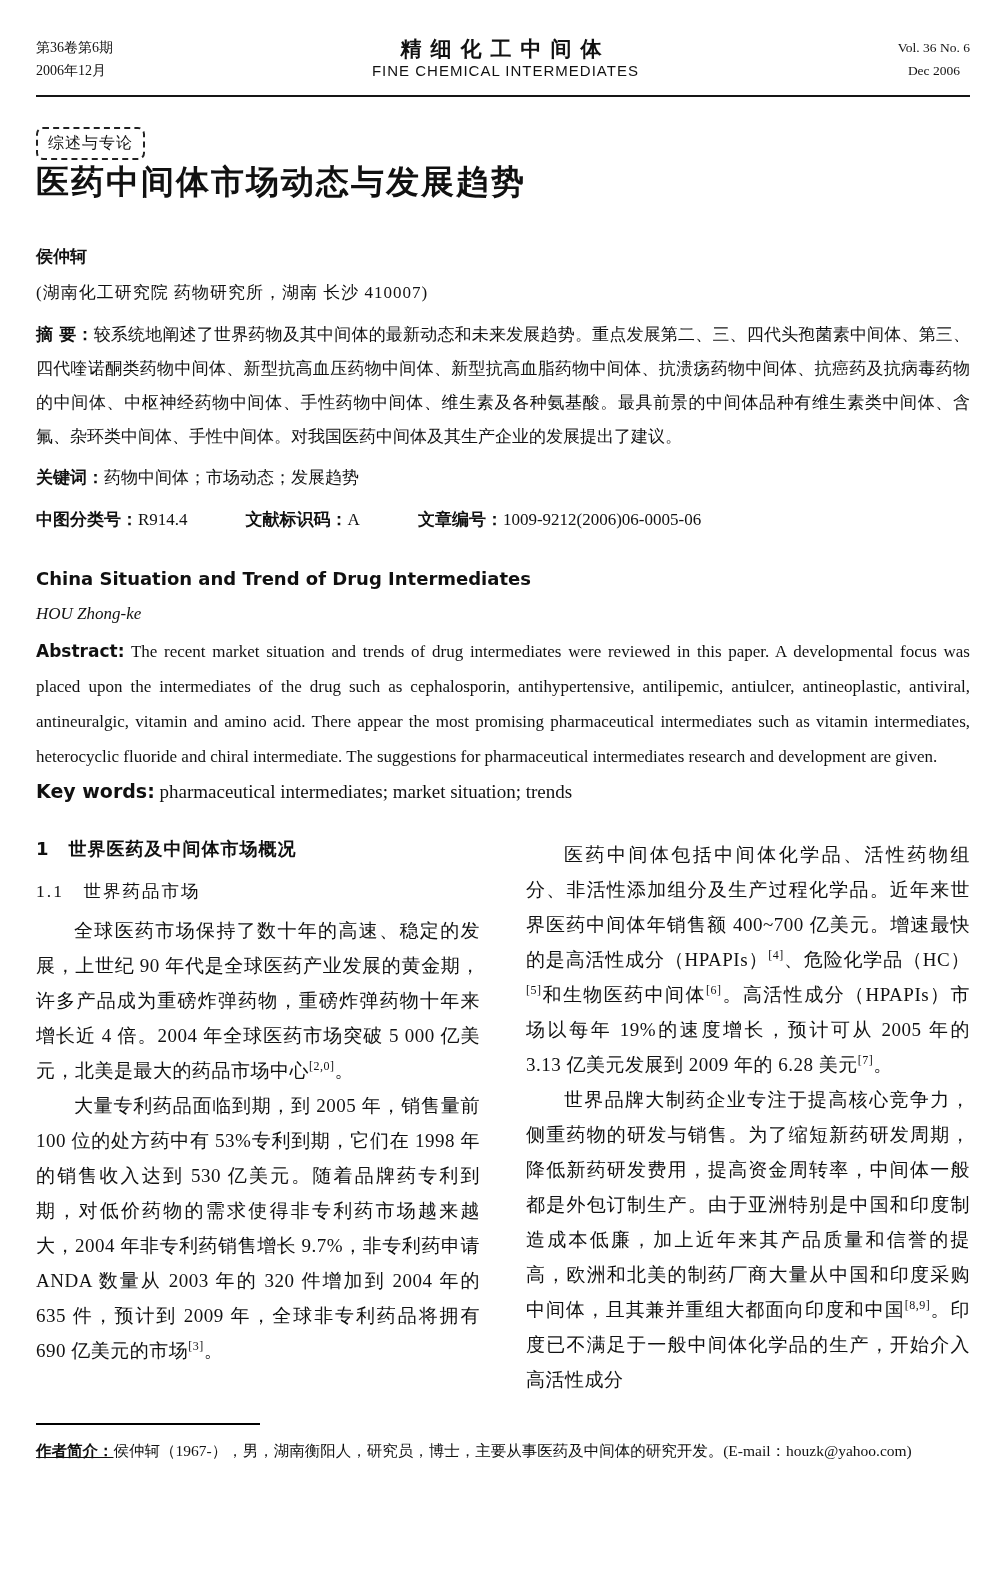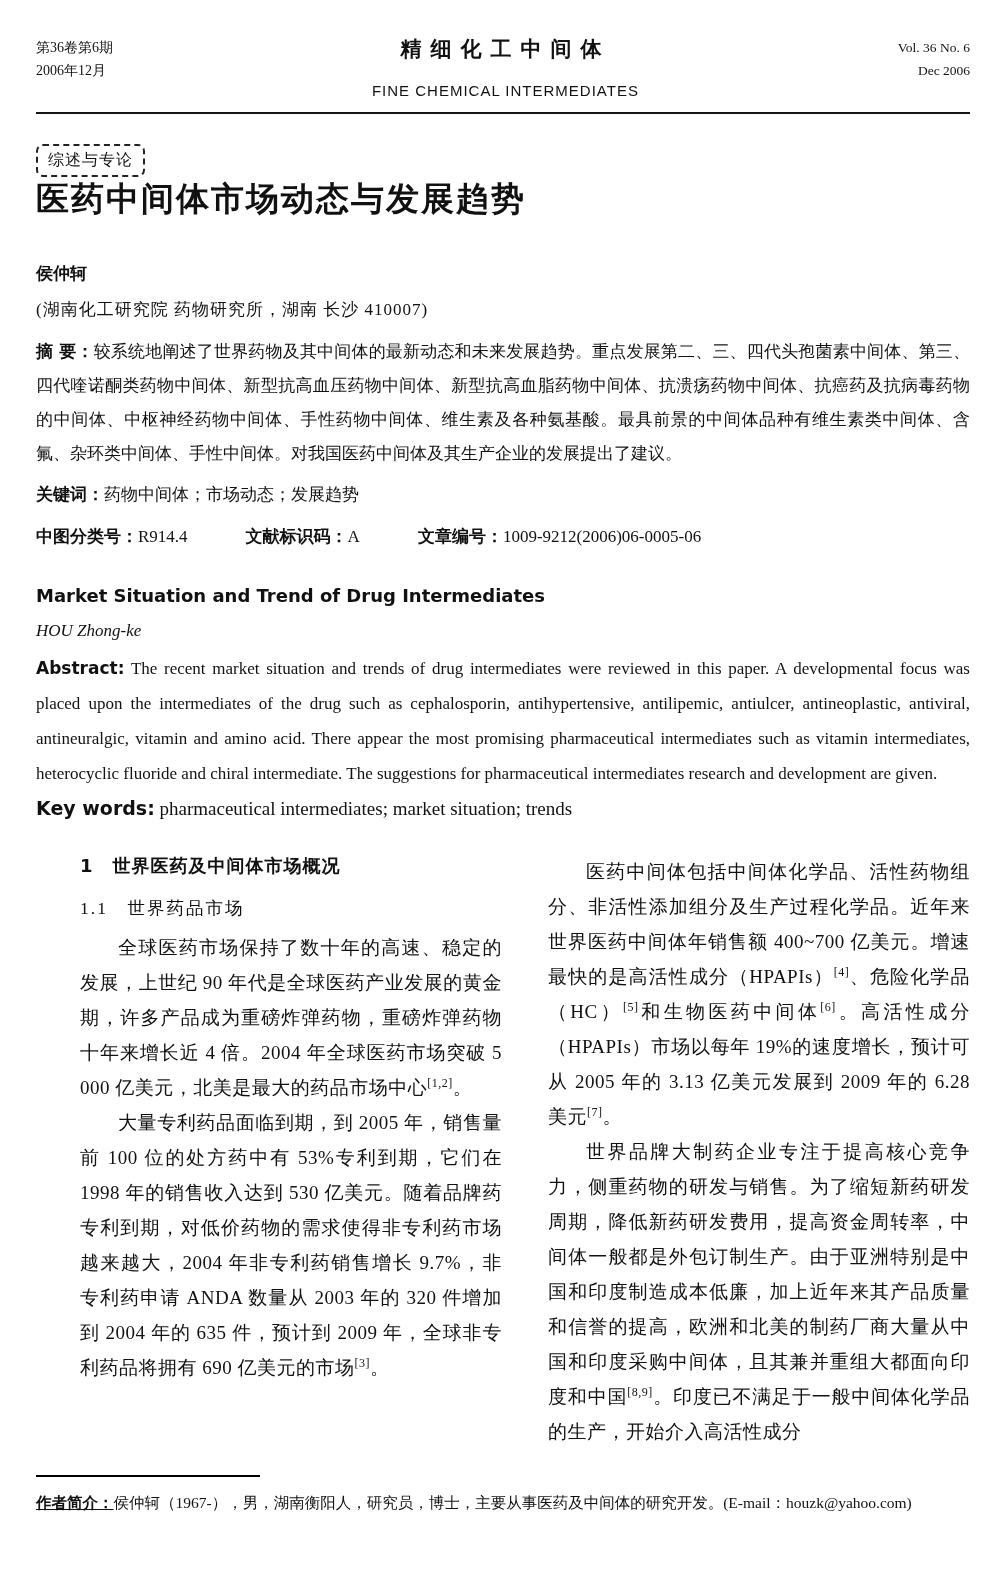--- a/index.html
+++ b/index.html
@@ -17,23 +17,23 @@
   
   .jheader { display: flex; justify-content: space-between; align-items: flex-start; }
   .jh-left { font-size: 14px; line-height: 23px; white-space: nowrap; }
   .jh-center { text-align: center; flex: 1; }
   .jh-center .cn {
     font-family: "DejaVu Sans", sans-serif;
     font-weight: bold; font-size: 21px; letter-spacing: 9px; line-height: 26px;
   }
   .jh-center .en {
     font-family: "Liberation Sans", sans-serif;
-    font-size: 15px; letter-spacing: 1px; margin-top: 20px;
+    font-size: 15px; letter-spacing: 1px; margin-top: 0;
   }
-  .jh-right { font-size: 13.5px; line-height: 23px; text-align: right; white-space: nowrap; }
+  .jh-right { font-size: 13.5px; line-height: 23px; text-align: center; white-space: nowrap; }
   .jrule { border: 0; border-top: 2.5px solid #151515; margin-top: 13px; }
   
   .badge {
     display: inline-block; margin-top: 30px;
     border: 2px dashed #222; border-radius: 7px;
     padding: 4px 10px; font-size: 16px; letter-spacing: 1px;
   }
   
   .title-cn {
     font-family: "DejaVu Sans", sans-serif;
@@ -49,21 +49,21 @@
   .cls .pair:last-child { margin-right: 0; }
   
   .eng { margin-top: 30px; }
   .eng .etitle { font-family: "DejaVu Sans", sans-serif; font-weight: bold; font-size: 18px; }
   .eng .eauthor { font-style: italic; font-size: 17px; margin-top: 15px; }
   .eng .eaffil { font-size: 17px; margin-top: 14px; }
   .eng .eabs { margin-top: 10px; font-size: 17px; line-height: 35px; text-align: justify; }
   .eng .eabs .lbl, .eng .ekw .lbl { font-family: "DejaVu Sans", sans-serif; font-weight: bold; font-style: normal; }
   .eng .ekw { font-size: 19px; line-height: 35px; }
   
-  .cols { display: flex; gap: 46px; margin-top: 28px; margin-left: 44px; }
+  .cols { display: flex; gap: 46px; margin-top: 28px; }
   .col { width: 450px; }
   .sec-h1 {
     font-family: "DejaVu Sans", sans-serif; font-weight: bold;
     font-size: 18px; letter-spacing: 1px; margin-bottom: 18px;
   }
   .sec-h2 { font-size: 17.5px; font-weight: normal; margin: 12px 0 10px 0; letter-spacing: 2px; }
   .col p {
     font-size: 19px; line-height: 35px; text-align: justify;
     text-indent: 2em; letter-spacing: 0.5px;
   }
@@ -108,32 +108,32 @@
   <p class="abs-cn"><span class="lbl">摘 要：</span><span>较系统地阐述了世界药物及其中间体的最新动态和未来发展趋势。重点发展第二、三、四代头孢菌素中间体、第三、四代喹诺酮类药物中间体、新型抗高血压药物中间体、新型抗高血脂药物中间体、抗溃疡药物中间体、抗癌药及抗病毒药物的中间体、中枢神经药物中间体、手性药物中间体、维生素及各种氨基酸。最具前景的中间体品种有维生素类中间体、含氟、杂环类中间体、手性中间体。对我国医药中间体及其生产企业的发展提出了建议。</span></p>
 
   
   <p class="kw-cn"><span class="lbl">关键词：</span><span>药物中间体；市场动态；发展趋势</span></p>
 
   
   <p class="cls"><span class="pair"><span class="lbl">中图分类号：</span><span>R914.4</span></span><span class="pair"><span class="lbl">文献标识码：</span><span>A</span></span><span class="pair"><span class="lbl">文章编号：</span><span>1009-9212(2006)06-0005-06</span></span></p>
 
   
   <div class="eng">
-    <div class="etitle">Market Situation and Trend of Drug Intermediates</div>
+    <div class="etitle">China Situation and Trend of Drug Intermediates</div>
     <div class="eauthor">HOU Zhong-ke</div>
     <p class="eabs"><span class="lbl">Abstract:</span> <span>The recent market situation and trends of drug intermediates were reviewed in this paper. A developmental focus was placed upon the intermediates of the drug such as cephalosporin, antihypertensive, antilipemic, antiulcer, antineoplastic, antiviral, antineuralgic, vitamin and amino acid. There appear the most promising pharmaceutical intermediates such as vitamin intermediates, heterocyclic fluoride and chiral intermediate. The suggestions for pharmaceutical intermediates research and development are given.</span></p>
     <p class="ekw"><span class="lbl">Key words:</span> <span>pharmaceutical intermediates; market situation; trends</span></p>
   </div>
 
   
   <div class="cols">
     <div class="col">
       <div class="sec-h1">1　世界医药及中间体市场概况</div>
       <div class="sec-h2">1.1　世界药品市场</div>
-      <p>全球医药市场保持了数十年的高速、稳定的发展，上世纪 90 年代是全球医药产业发展的黄金期，许多产品成为重磅炸弹药物，重磅炸弹药物十年来增长近 4 倍。2004 年全球医药市场突破 5 000 亿美元，北美是最大的药品市场中心<sup>[1,2]</sup>。</p>
+      <p>全球医药市场保持了数十年的高速、稳定的发展，上世纪 90 年代是全球医药产业发展的黄金期，许多产品成为重磅炸弹药物，重磅炸弹药物十年来增长近 4 倍。2004 年全球医药市场突破 5 000 亿美元，北美是最大的药品市场中心<sup>[2,0]</sup>。</p>
       <p>大量专利药品面临到期，到 2005 年，销售量前 100 位的处方药中有 53%专利到期，它们在 1998 年的销售收入达到 530 亿美元。随着品牌药专利到期，对低价药物的需求使得非专利药市场越来越大，2004 年非专利药销售增长 9.7%，非专利药申请 ANDA 数量从 2003 年的 320 件增加到 2004 年的 635 件，预计到 2009 年，全球非专利药品将拥有 690 亿美元的市场<sup>[3]</sup>。</p>
     </div>
     <div class="col">
       <p>医药中间体包括中间体化学品、活性药物组分、非活性添加组分及生产过程化学品。近年来世界医药中间体年销售额 400~700 亿美元。增速最快的是高活性成分（HPAPIs）<sup>[4]</sup>、危险化学品（HC）<sup>[5]</sup>和生物医药中间体<sup>[6]</sup>。高活性成分（HPAPIs）市场以每年 19%的速度增长，预计可从 2005 年的 3.13 亿美元发展到 2009 年的 6.28 美元<sup>[7]</sup>。</p>
       <p>世界品牌大制药企业专注于提高核心竞争力，侧重药物的研发与销售。为了缩短新药研发周期，降低新药研发费用，提高资金周转率，中间体一般都是外包订制生产。由于亚洲特别是中国和印度制造成本低廉，加上近年来其产品质量和信誉的提高，欧洲和北美的制药厂商大量从中国和印度采购中间体，且其兼并重组大都面向印度和中国<sup>[8,9]</sup>。印度已不满足于一般中间体化学品的生产，开始介入高活性成分</p>
     </div>
   </div>
 
   
   <div class="footnote">

